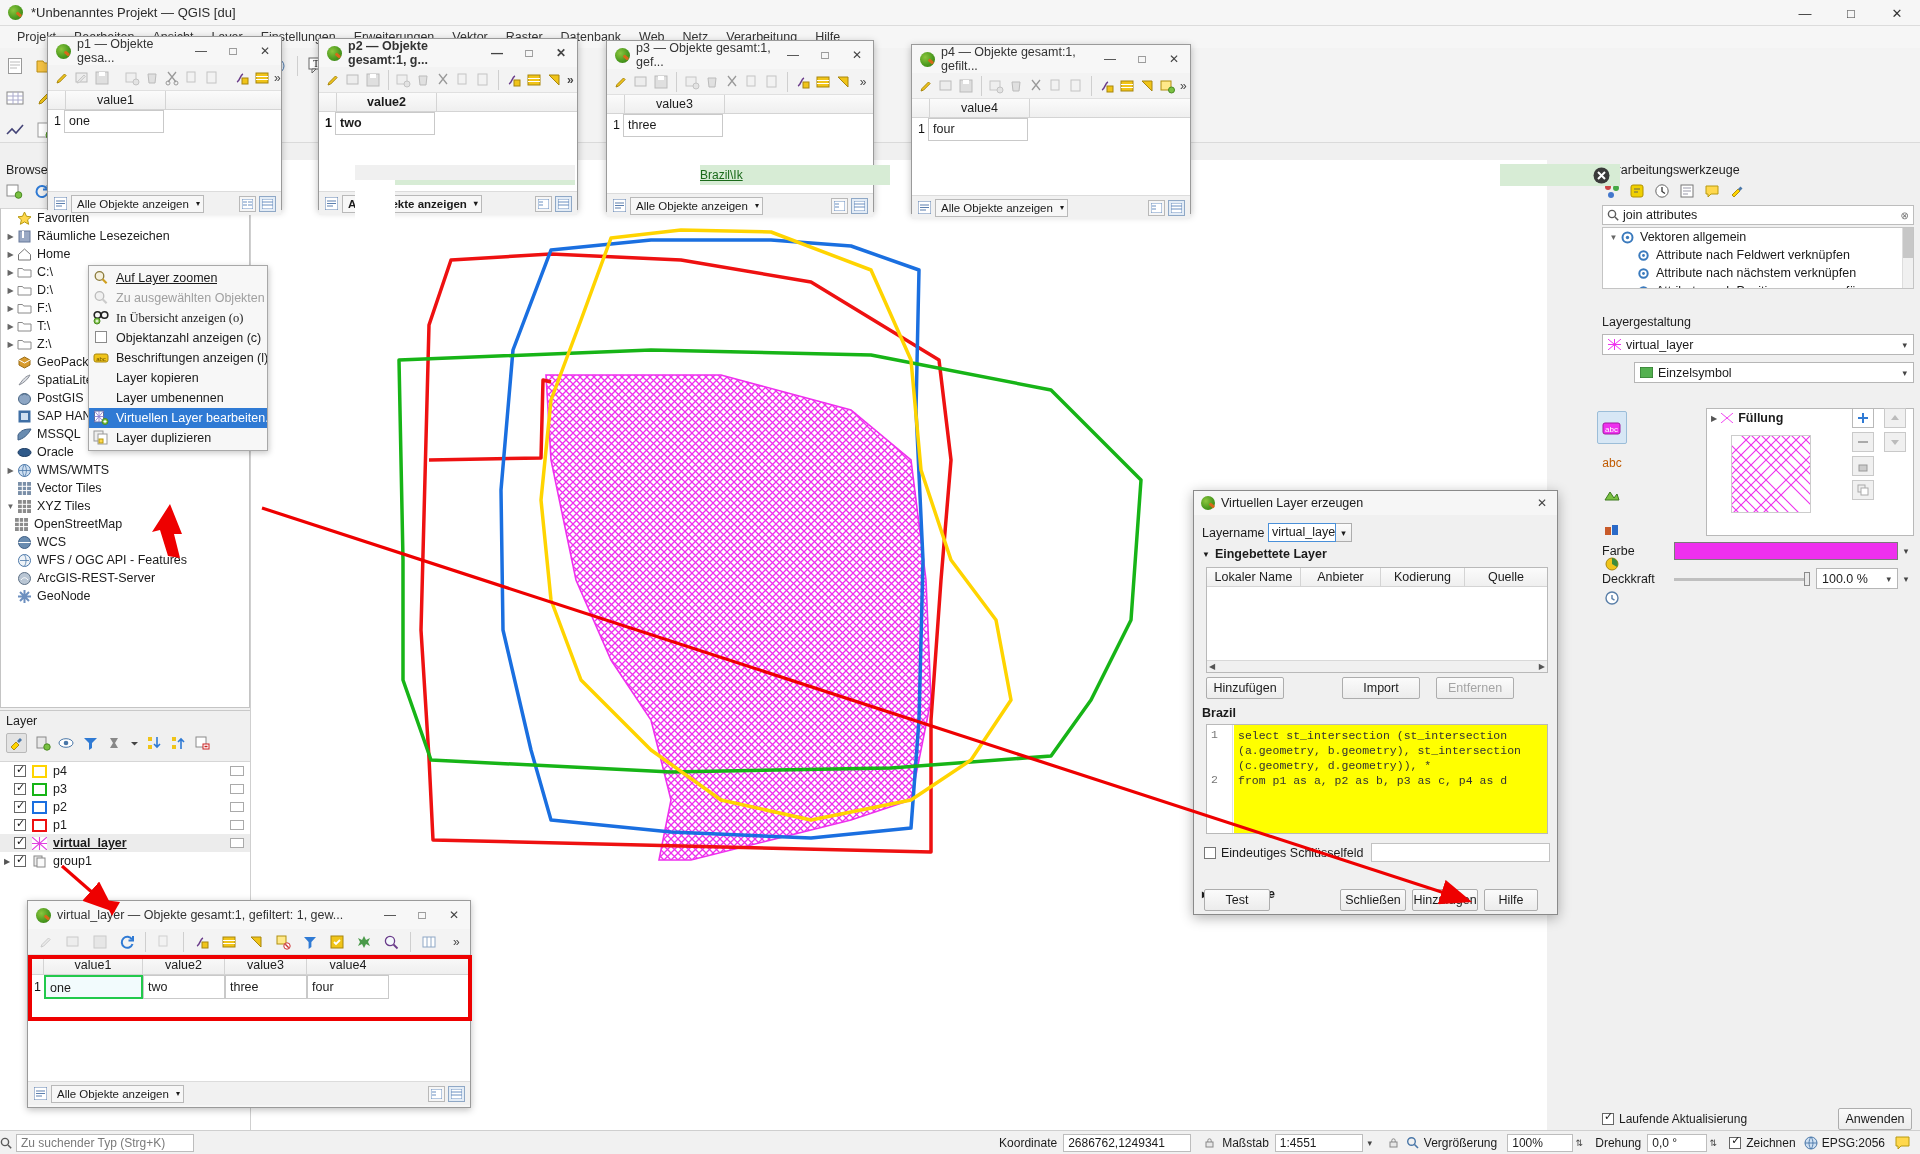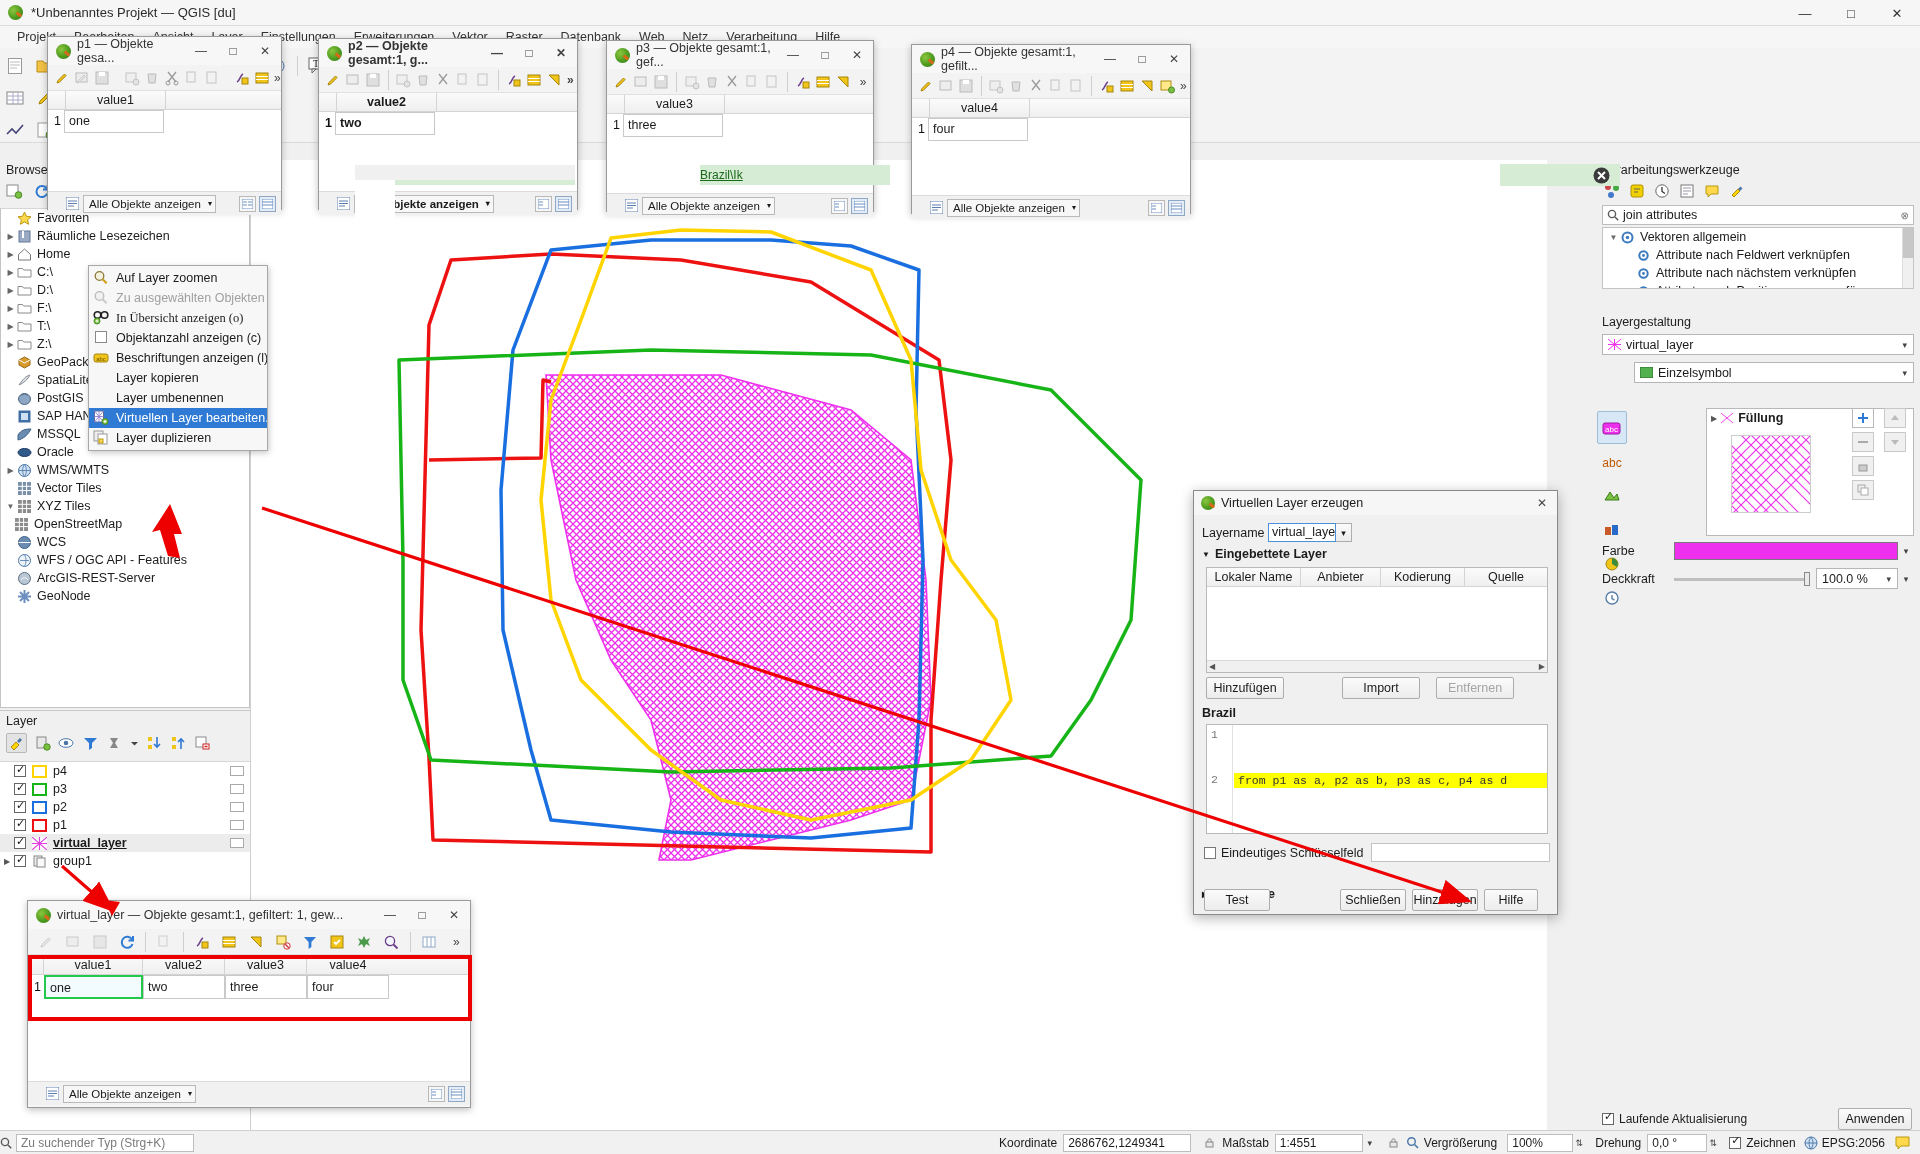--- a/index.html
+++ b/index.html
@@ -92,21 +92,21 @@
   .atwin .grid { background:#fff; position:relative; }
   .hdr-row { display:flex; height:19px; background:#f1f1f1; border-bottom:1px solid #d4d4d4; }
   .hdr-cell { border-right:1px solid #d4d4d4; font-size:12.5px; text-align:center; line-height:19px;
       background:linear-gradient(#fbfbfb,#efefef); }
   .body-row { display:flex; height:23px; }
   .rn { width:16px; font-size:12.5px; text-align:right; padding-right:3px; line-height:23px;
       background:#fff; color:#111; }
   .dcell { border:1px solid #c9c9c9; font-size:12.5px; line-height:21px; padding-left:4px;
       background:#fff; }
   .atwin .statusbar { height:24px; background:#f1f1f1; border-top:1px solid #dcdcdc;
-      display:flex; align-items:center; padding-left:18px;text-align:right; }
+      display:flex; align-items:center; padding-left:6px;text-align:right; }
   .modebox { height:18px; background:#f7f7f7; border:1px solid #b9b9b9; font-size:11.5px;
       display:flex; align-items:center; padding:0 14px 0 5px; position:relative; }
   .modebox:after { content:"▾"; position:absolute; right:3px; font-size:8px; }
 
   
   #ctxmenu { position:absolute; left:88px; top:265px; width:180px; background:#f7f7f7;
       border:1px solid #a8a8a8; box-shadow:1px 2px 6px rgba(0,0,0,.22); padding:2px 0; z-index:60; }
   .mi { height:20px; display:flex; align-items:center; font-size:12.5px; color:#1b1b1b; padding-left:4px; }
   .mi.disabled { color:#a0a0a0; }
   .mi.hl { background:#2f7ad4; color:#fff; }
@@ -1486,21 +1486,21 @@
 </div>
 
 <div id="ctxmenu">
     <div class="mi">
       <span class="mico">
         <svg width="16" height="15" viewBox="0 0 16 15">
           <circle cx="6.5" cy="6" r="4.3" fill="#f5f0dd" stroke="#8a7a3a" stroke-width="1.3"></circle>
           <path d="M9.6 9.2l4 4" stroke="#d0a020" stroke-width="2.2"></path>
         </svg>
       </span>
-      <span style="white-space: nowrap; overflow: hidden;">Auf Layer zoomen</span>
+      <span style="white-space: nowrap; overflow: hidden; text-decoration: underline;">Auf Layer zoomen</span>
     </div>
     <div class="mi disabled">
       <span class="mico">
         <svg width="16" height="15" viewBox="0 0 16 15">
           <circle cx="6.5" cy="6" r="4.3" fill="#f0f0f0" stroke="#bbb" stroke-width="1.3"></circle>
           <path d="M9.6 9.2l4 4" stroke="#ccc" stroke-width="2.2"></path>
         </svg>
       </span>
       <span style="white-space: nowrap; overflow: hidden;">Zu ausgewählten Objekten zoomen</span>
     </div>
@@ -1592,20 +1592,23 @@
 
   <div style="position:absolute;left:12px;top:186px;display:flex;gap:8px;">
     <div class="btn" style="width:78px;">Hinzufügen</div>
     <div class="btn" style="width:78px;margin-left:50px;">Import</div>
     <div class="btn dis" style="width:78px;margin-left:8px;">Entfernen</div>
   </div>
 
   <div style="position:absolute;left:8px;top:215px;font-size:12.5px;font-weight:bold;">Brazil</div>
   <div style="position:absolute;left:12px;top:233px;width:342px;height:110px;background:#fff;border:1px solid #b9b9b9;overflow:hidden;">
     <div style="position:absolute;left:0;top:0;width:26px;height:100%;background:#fff;border-right:1px solid #e2e2e2;"></div>
+    <div style="position:absolute;left:27px;top:0;right:0;bottom:0;background:#ffff00;
+                font-family:'Liberation Mono', monospace;font-size:11.5px;line-height:15px;padding:3px 4px;color:#333;
+                white-space:normal;word-break:break-word;">select st_intersection (st_intersection (a.geometry, b.geometry), st_intersection (c.geometry, d.geometry)), *</div>
     <div style="position:absolute;left:27px;top:48px;right:0;background:#ffff00;
                 font-family:'Liberation Mono', monospace;font-size:11.5px;line-height:15px;padding:0 4px;color:#333;">from p1 as a, p2 as b, p3 as c, p4 as d</div>
     <div style="position:absolute;left:4px;top:3px;font-family:'Liberation Mono', monospace;font-size:11.5px;color:#777;">1</div>
     <div style="position:absolute;left:4px;top:48px;font-family:'Liberation Mono', monospace;font-size:11.5px;color:#777;">2</div>
   </div>
 
   <div style="position:absolute;left:10px;top:352px;width:346px;display:flex;align-items:center;">
     <span style="width:12px;height:12px;border:1px solid #777;background:#fff;margin-right:5px;"></span>
     <span style="font-size:12.5px;">Eindeutiges Schlüsselfeld</span>
     <div style="margin-left:8px;flex:1;height:19px;background:#fff;border:1px solid #c2c2c2;"></div>

